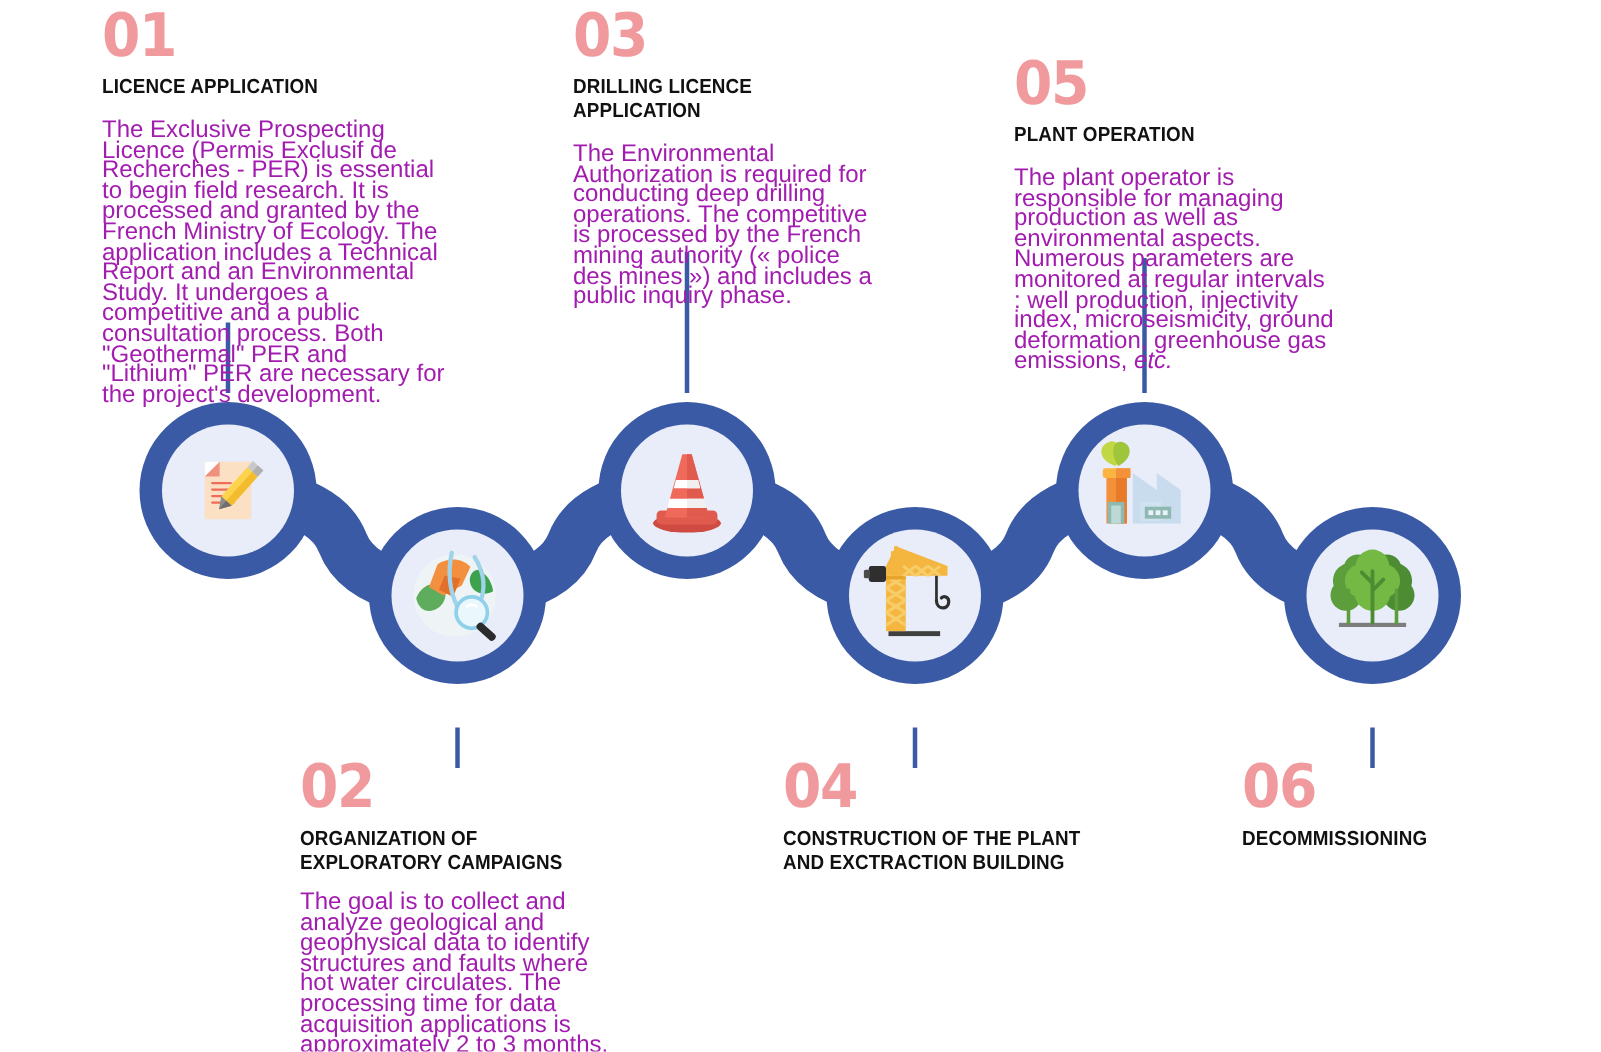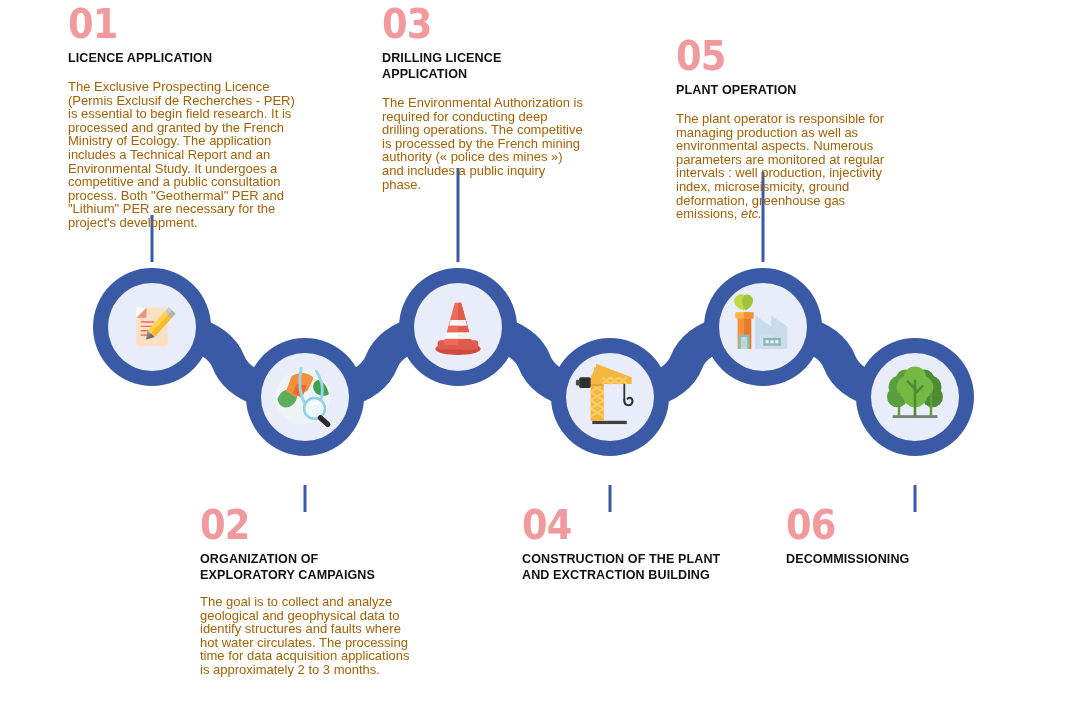--- a/index.html
+++ b/index.html
@@ -36,35 +36,35 @@
     line-height:16px;
     letter-spacing:0.1px;
     color:#111111;
     text-transform:uppercase;
     margin:0 0 14px 0;
     transform:scaleX(0.93);
     transform-origin:left center;
   }
   .body{
     font-family:"Liberation Sans","DejaVu Sans",sans-serif;
-    font-size:13px;
+    font-size:16px;
     line-height:13.6px;
-    color:#a16207;
+    color:#a21caf;
     margin:0;
     white-space:pre-line;
   }
   .body em{}
 
   
   #step1{left:68px;  top:4px;   width:230px;}
   #step3{left:382px; top:4px;   width:205px;}
   #step5{left:676px; top:4px;   width:215px;margin-top:32px;}
   #step2{left:200px; top:505px; width:215px;}
   #step4{left:522px; top:505px; width:218px;}
-  #step6{left:786px; top:505px; width:180px;}
+  #step6{left:828px; top:505px; width:180px;}
 
   #step2 .title,#step4 .title,#step6 .title{margin-bottom:12px;}
 </style>
 </head>
 <body>
 
 <div id="stage">
 
   <svg id="connectors" viewBox="0 0 1067 701" xmlns="http://www.w3.org/2000/svg">
     <g stroke="#3b5aa5" stroke-width="3" stroke-linecap="butt">

